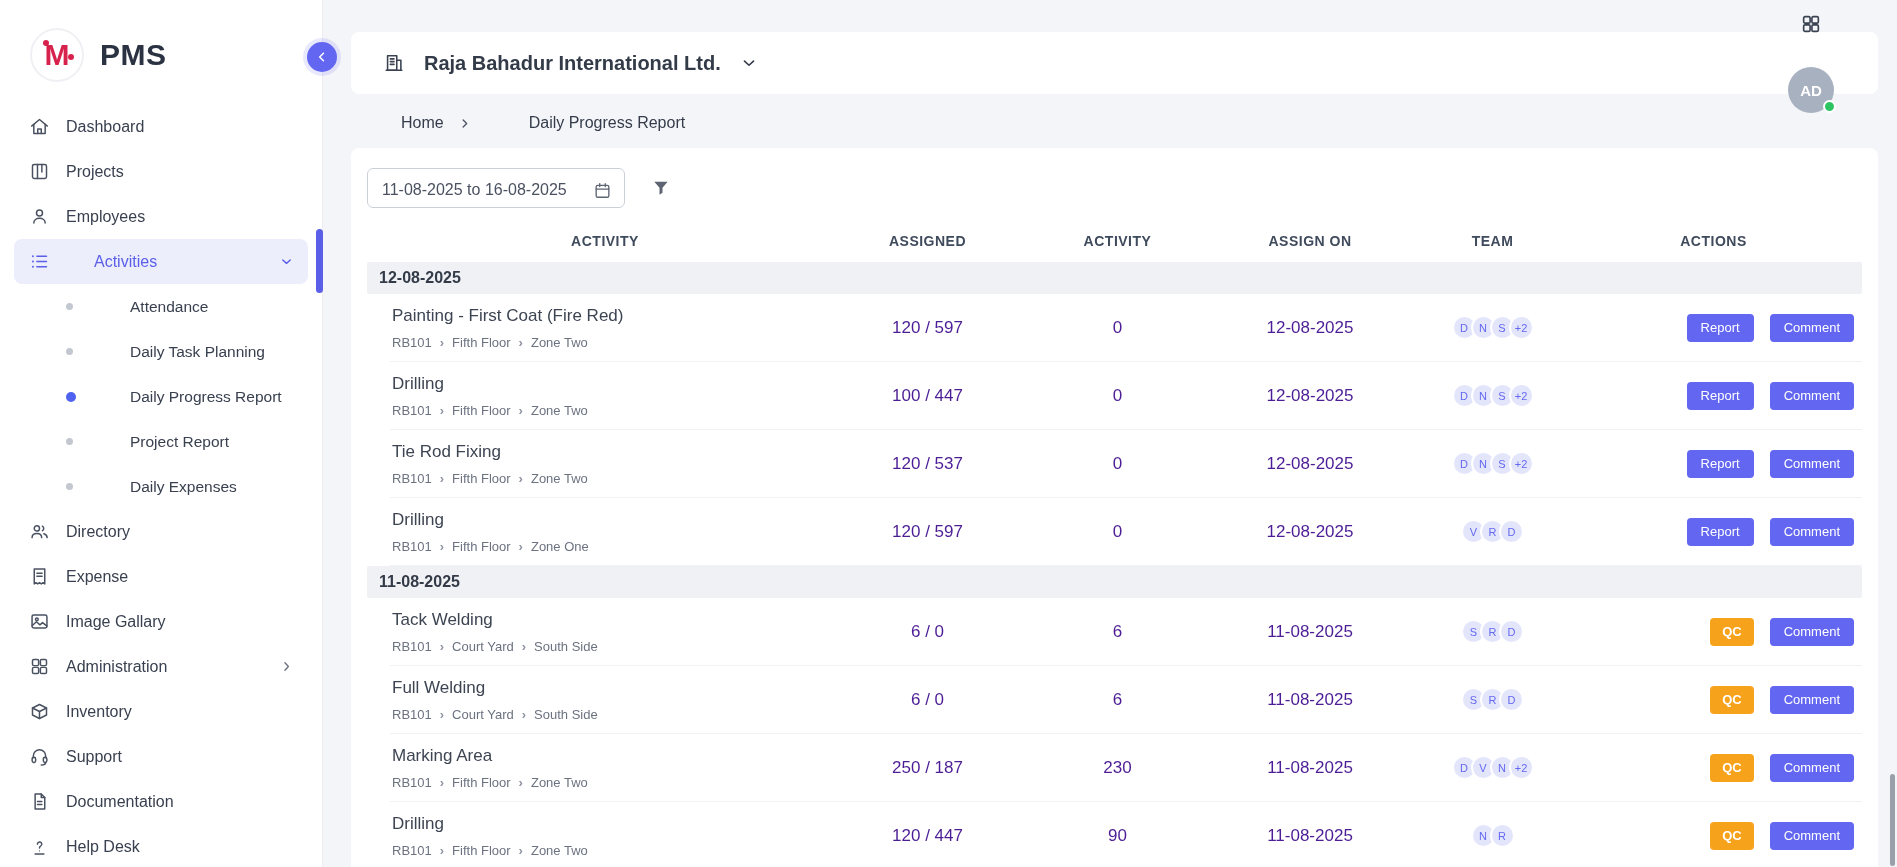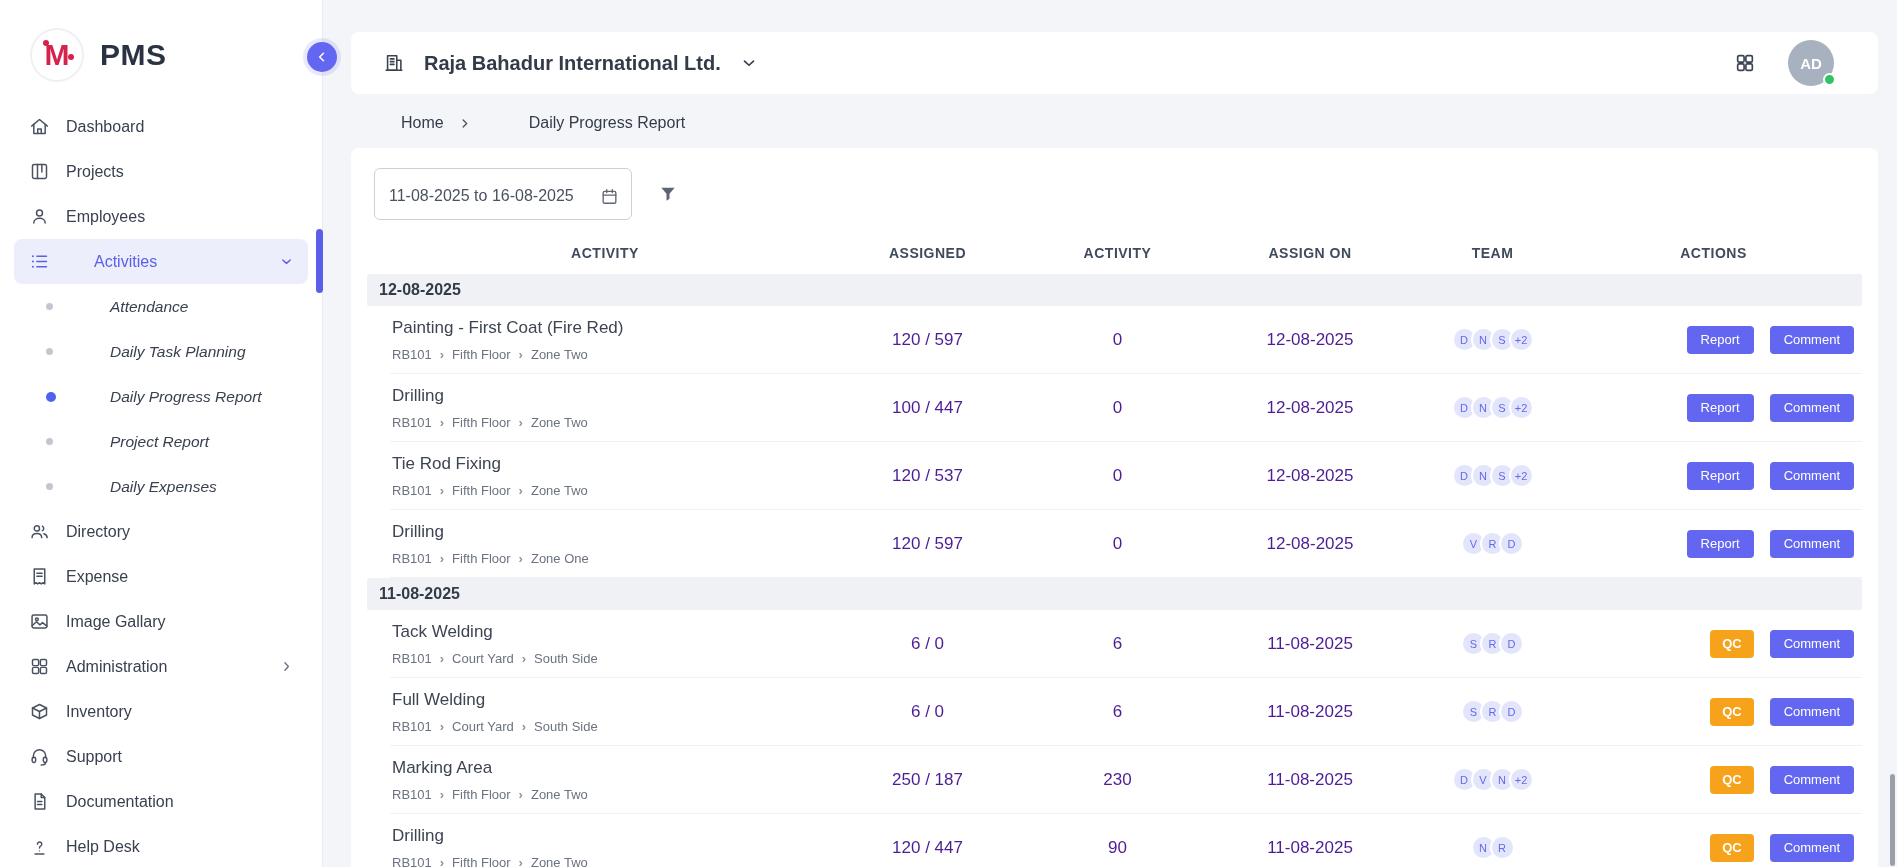--- a/index.html
+++ b/index.html
@@ -24,51 +24,51 @@
   .nav-item { position:relative; display:flex; align-items:center; height:45px; margin:0 14px;
     padding:0 14px; border-radius:8px; color:#39404f; font-size:16px; cursor:pointer; }
   .nav-item .nicon { width:22px; height:22px; margin-right:16px; display:flex;
     align-items:center; justify-content:center; color:#4a5262; }
   .nav-item.active { background:#eceefc; color:#5b5fe8;gap:28px; }
   .nav-item.active .nicon { color:#5b5fe8; }
   .nav-chev { margin-left:auto; display:flex; align-items:center; color:#6a7180; }
   .nav-item.active .nav-chev { color:#5b5fe8; }
   .active-edge { position:absolute; right:-15px; top:-10px; width:7px; height:64px;
     border-radius:4px; background:#5b5fe8; }
-  .subitem { display:flex; align-items:center; height:45px; padding-left:46px;
-    font-size:15.5px; color:#39404f; cursor:pointer;font-style:italic; }
+  .subitem { display:flex; align-items:center; height:45px; padding-left:66px;
+    font-size:15.5px; color:#39404f; cursor:pointer; }
   .subdot { width:7px; height:7px; border-radius:50%; background:#c2c7d0; margin-right:57px; flex-shrink:0; }
   .subitem.active .subdot { width:10px; height:10px; background:#4f63f0; margin-right:54px; }
 
   
   .main { flex:1; height:100%; display:flex; flex-direction:column; padding:32px 19px 0 28px; min-width:0; }
 
   .topbar { flex-shrink:0; display:flex; align-items:center; height:62px; background:#fff;
     border-radius:8px; padding:0 44px 0 32px; }
   .company { display:flex; align-items:center; gap:19px; cursor:pointer; color:#343c4b; }
   .company-name { font-size:20px; font-weight:bold; color:#333b49; }
-  .topbar-right { margin-left:auto; display:flex; align-items:center; gap:32px; }
+  .topbar-right { margin-left:auto; display:flex; align-items:center; gap:32px;flex-direction:column; }
   .apps-btn { background:none; border:none; cursor:pointer; color:#3a4150; display:flex; }
   .avatar { position:relative; width:46px; height:46px; border-radius:50%; background:#a8b1c0;
     color:#fff; font-size:15px; font-weight:bold; display:flex; align-items:center; justify-content:center; cursor:pointer; }
   .status-dot { position:absolute; bottom:0; right:-2px; width:13px; height:13px; border-radius:50%;
     background:#2fc463; border:2px solid #fff; }
 
   .breadcrumb { flex-shrink:0; display:flex; align-items:center; gap:14px; padding:20px 6px 16px;
     font-size:16px; color:#343c4b; }
   .crumb { cursor:pointer;margin-left:44px; }
   .crumb.current { cursor:default; }
   .crumb-sep { display:flex; color:#4a5262; }
 
   .content { flex:1; background:#fff; border-radius:8px 8px 0 0; padding:16px; overflow:hidden; min-width:0; }
 
   .filters { display:flex; align-items:center; gap:26px; margin:4px 0 12px; }
-  .daterange { display:flex; align-items:center; justify-content:space-between; width:258px; height:52px;
+  .daterange { display:flex; align-items:center; justify-content:space-between; width:258px; height:40px;
     border:1px solid #ccd1d9; border-radius:6px; padding:4px 12px 0 14px; font-size:16px; color:#4a5160;
-    background:#fff; cursor:pointer;margin-left:7px; }
+    background:#fff; cursor:pointer; }
   .filter-btn { background:none; border:none; cursor:pointer; display:flex; color:#5d6472; }
 
   .grid-cols { display:grid; grid-template-columns:430px 215px 165px 220px 145px minmax(0,1fr); align-items:center;margin-left:23px; }
   .thead { height:42px; }
   .th { text-align:center; font-size:14px; font-weight:bold; color:#3f4a5c; letter-spacing:.5px; }
   .group-row { height:32px; background:#f0f1f4; border-radius:2px; display:flex; align-items:center;
     padding:0 12px; font-size:16px; font-weight:bold; color:#333b49; }
   .trow { height:68px; border-bottom:1px solid #f1f2f5; }
   .cell-activity { display:flex; flex-direction:column; gap:9px; padding-left:2px; min-width:0; }
   .act-title { font-size:17px; color:#3d4452; white-space:nowrap; overflow:hidden; text-overflow:ellipsis; }

